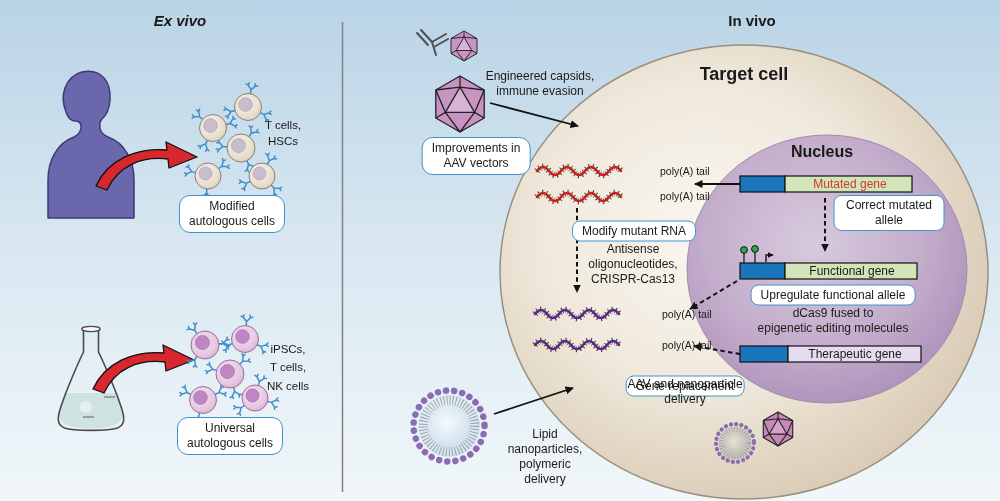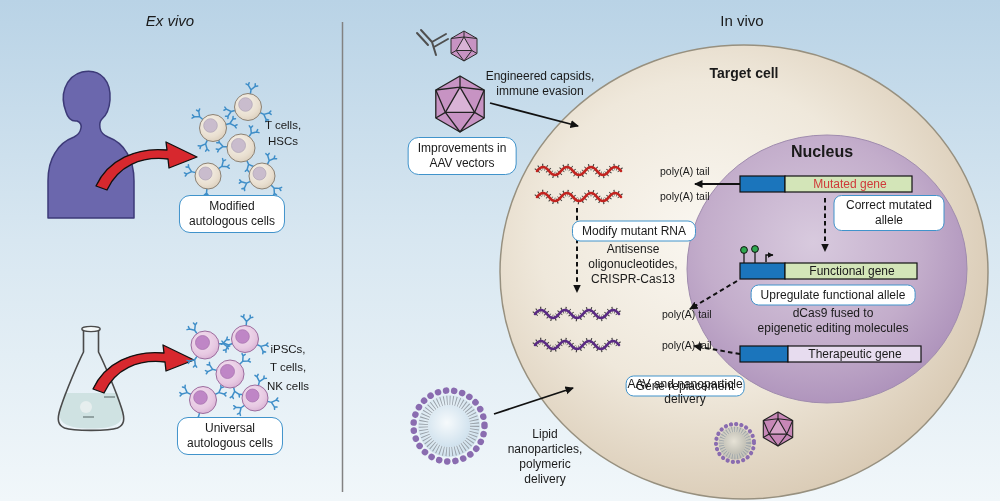--- a/index.html
+++ b/index.html
@@ -6,23 +6,23 @@
   .canvas{
     position:relative;width:1000px;height:501px;overflow:hidden;
     font-family:"Liberation Sans","DejaVu Sans",sans-serif;color:#1a1a1a;
     background:linear-gradient(180deg,#b9d3e6 0%,#d8e7f1 48%,#f1f7fa 100%);
   }
   svg{position:absolute;inset:0;}
   .t{position:absolute;transform:translate(-50%,-50%);white-space:pre-line;
      text-align:center;line-height:1.25;font-size:12px;}
   .lt{position:absolute;transform:translate(0,-50%);white-space:nowrap;
      font-size:10.5px;padding-left:31px;}
-  .title{font-size:15px;font-weight:normal;}
+  .title{font-size:15px;font-weight:bold;margin-left:10px;}
   .italic{font-style:italic;}
-  .big{font-size:14px;font-weight:bold;}
+  .big{font-size:18px;font-weight:bold;}
   .mid{font-size:16px;font-weight:bold;}
   .sm{font-size:11.5px;line-height:1.4;}
   .sm2{font-size:11.5px;line-height:1.6;margin-top:8px;}
   .box{position:absolute;transform:translate(-50%,-50%);white-space:pre-line;
      text-align:center;background:#ffffff;border:1.5px solid #4093cb;
      border-radius:11px;padding:3px 9px;font-size:12px;line-height:1.25;}
   .pill{padding:2px 9px;border-radius:8px;}
   .red{color:#cf3a3a;}
   .fz{stroke:#1a1a1a;stroke-width:6.5;stroke-dasharray:0.8 2.6;fill:none;opacity:.85;}
   .rna{stroke-width:2.6;fill:none;stroke-linecap:round;}
@@ -239,21 +239,21 @@
 <div class="box" style="left:232px;top:214px">Modified
 autologous cells</div>
 <div class="t sm2" style="left:288px;top:360px">iPSCs,
 T cells,
 NK cells</div>
 <div class="box" style="left:230px;top:436px">Universal
 autologous cells</div>
 
 <div class="t" style="left:540px;top:84px">Engineered capsids,
 immune evasion</div>
-<div class="box" style="left:462px;top:156px">Improvements in
+<div class="box" style="left:476px;top:156px">Improvements in
 AAV vectors</div>
 
 <div class="lt" style="left:629px;top:171px">poly(A) tail</div>
 <div class="lt" style="left:629px;top:196px">poly(A) tail</div>
 <div class="lt" style="left:631px;top:314px">poly(A) tail</div>
 <div class="lt" style="left:631px;top:345px">poly(A) tail</div>
 
 <div class="box pill" style="left:634px;top:231px">Modify mutant RNA</div>
 <div class="t" style="left:633px;top:264px">Antisense
 oligonucleotides,

